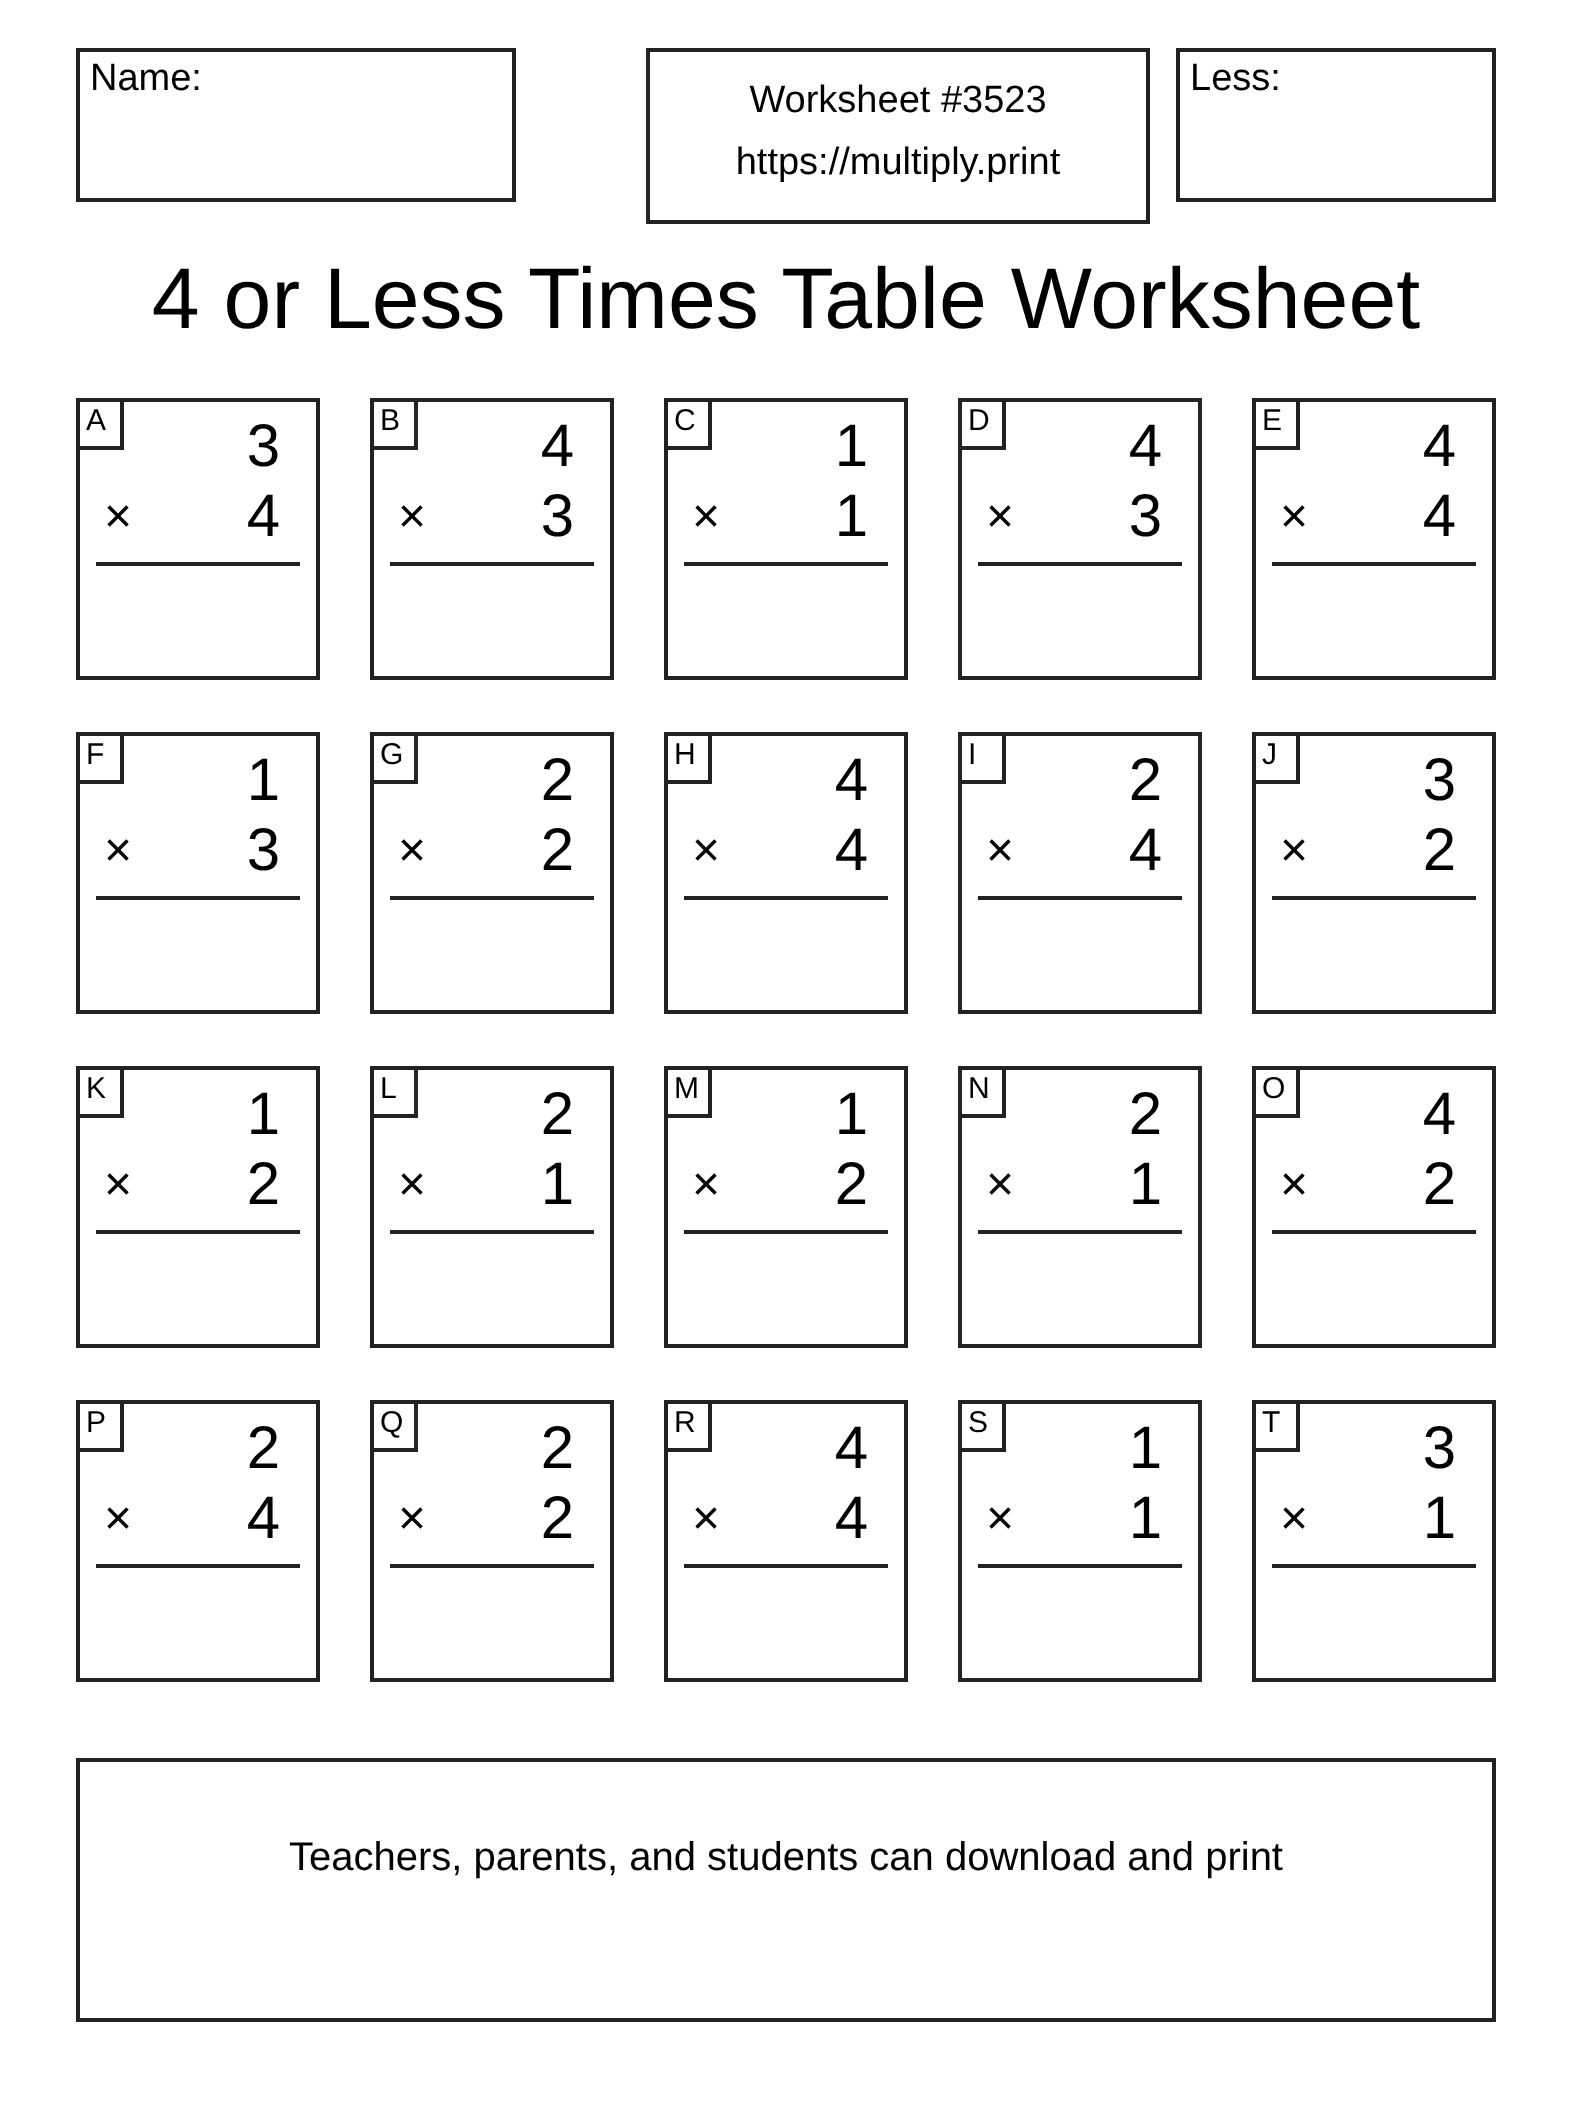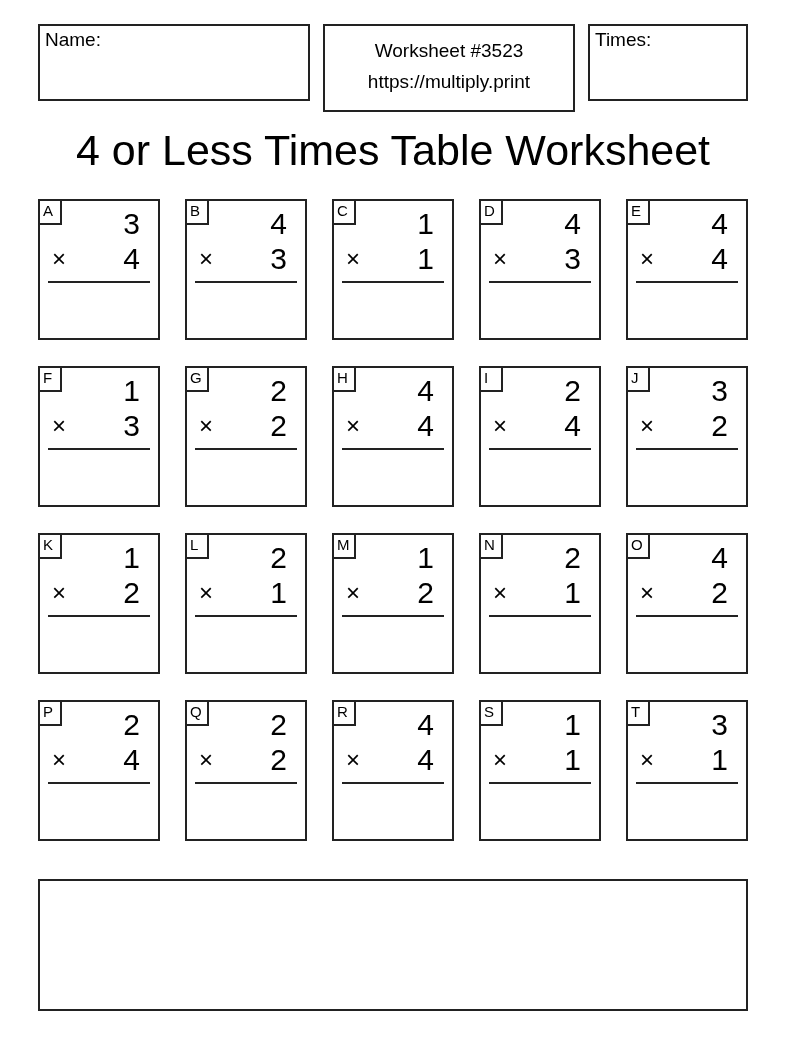--- a/index.html
+++ b/index.html
@@ -1,19 +1,19 @@
 <!DOCTYPE html>
 <html><head>
 <meta charset="utf-8">
 <style>
   html, body { margin:0; padding:0; background:#ffffff; }
   body { width:786px; height:1056px; position:relative; font-family:"Liberation Sans", sans-serif; color:#000; overflow:hidden; }
   .hbox { position:absolute; border:2px solid #222; box-sizing:border-box; background:#fff; }
   .hbox .lbl { position:absolute; left:5px; top:3px; font-size:19px; }
-  #name-box { left:38px; top:24px; width:272px; height:77px; }
+  #name-box { left:38px; top:24px; width:220px; height:77px; }
   #info-box { left:323px; top:24px; width:252px; height:88px; text-align:center; font-size:19px; }
   #info-box div { line-height:31px; }
   #info-box .l1 { margin-top:9px; }
   #date-box { left:588px; top:24px; width:160px; height:77px; }
   #title { position:absolute; left:0; width:786px; top:126px; text-align:center; font-size:43px; }
   .card { position:absolute; width:122px; height:141px; border:2px solid #222; box-sizing:border-box; background:#fff; }
   .card .letter { position:absolute; left:0; top:0; width:22px; height:24px; border-right:2px solid #222; border-bottom:2px solid #222; box-sizing:border-box; font-size:15px; line-height:20px; padding-left:3px; }
   .card .top { position:absolute; right:18px; top:6px; font-size:30px; line-height:34px; }
   .card .times { position:absolute; left:12px; top:45px; font-size:24px; line-height:26px; }
   .card .bot { position:absolute; right:18px; top:41px; font-size:30px; line-height:34px; }
@@ -26,21 +26,21 @@
 <body>
 
 <div class="hbox" id="name-box">
   <span class="lbl">Name:</span>
 </div>
 <div class="hbox" id="info-box">
   <div class="l1">Worksheet #3523</div>
   <div>https://multiply.print</div>
 </div>
 <div class="hbox" id="date-box">
-  <span class="lbl">Times:</span>
+  <span class="lbl">Less:</span>
 </div>
 
 <div id="title">4 or Less Times Table Worksheet</div>
 
 <div id="grid">
     <div class="card" style="left: 38px; top: 199px;">
       <div class="letter">A</div>
       <div class="top">3</div>
       <div class="times">×</div>
       <div class="bot">4</div>
@@ -175,13 +175,14 @@
     <div class="card" style="left: 626px; top: 700px;">
       <div class="letter">T</div>
       <div class="top">3</div>
       <div class="times">×</div>
       <div class="bot">1</div>
       <div class="rule"></div>
     </div>
   </div>
 
 <div id="footer">
+  <div class="f1">Teachers, parents, and students can download and print</div>
 </div>
 
 </body></html>

